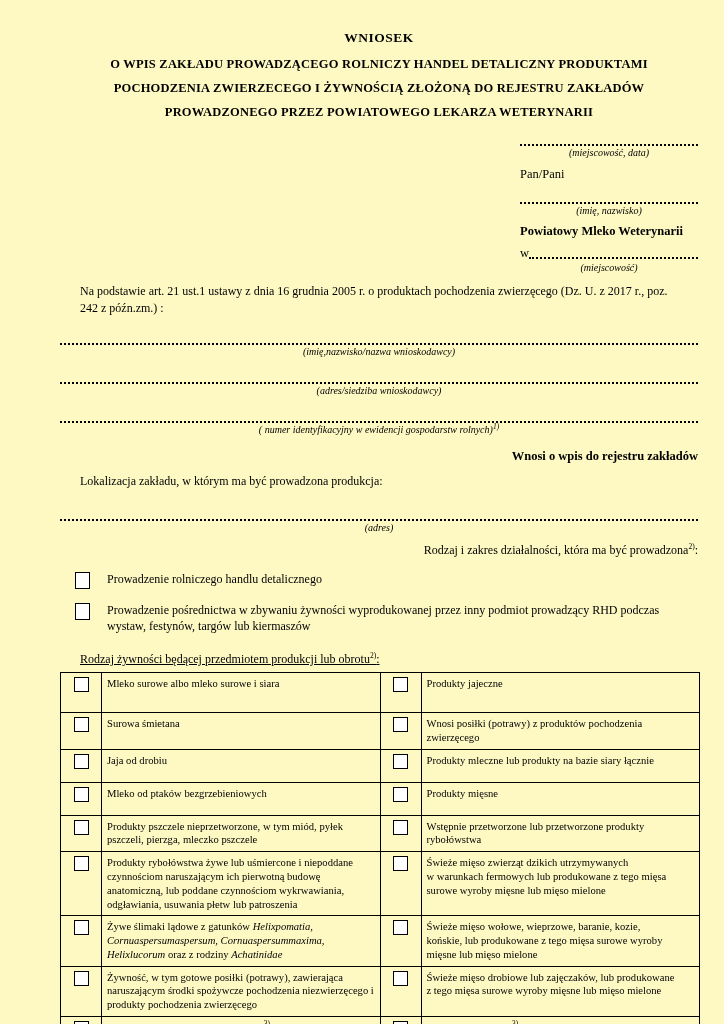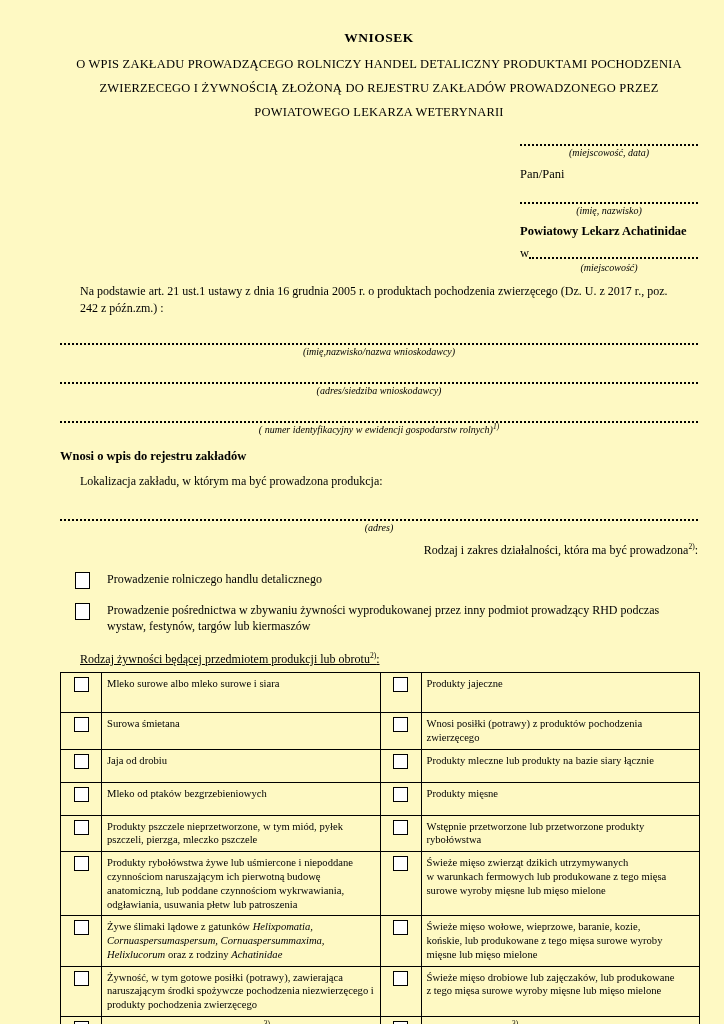--- a/index.html
+++ b/index.html
@@ -4,36 +4,36 @@
 <style>
   * { margin:0; padding:0; box-sizing:border-box; }
   html,body { background:#888; }
   .page {
     width:724px; height:1024px; margin:0 auto; background:#fef9c3; color:#000;
     font-family:"Liberation Serif", serif; font-size:12px; position:relative;
     padding:30px 26px 0 60px; overflow:hidden;
   }
   .title { text-align:center; font-weight:bold; font-size:13.5px; letter-spacing:.5px; }
   .subtitle {
-    text-align:center; font-weight:normal; font-size:12.5px; line-height:24px;
+    text-align:center; font-weight:bold; font-size:12.5px; line-height:24px;
     margin-top:6px; padding:0 14px; letter-spacing:.2px;
   }
   .addr-block { width:178px; margin-left:auto; margin-top:8px; }
   .dots { border-bottom:2px dotted #000; height:13px; }
   .dots.full { margin:0; }
   .caption { font-style:italic; font-size:10px; text-align:center; padding-top:1px; }
   .addr-text { margin-top:9px; font-size:12.5px; }
   .addr-bold { font-weight:bold; font-size:12.5px; margin-top:8px; }
   .addr-block .dots { margin-top:9px; }
   .w-line { display:flex; margin-top:7px; font-size:12.5px; }
   .w-line .dots { flex:1; margin-top:0; }
   .legal { margin:10px 0 0 20px; line-height:1.45; padding-right:10px; }
   .field { margin-top:9px; }
   .field .dots { height:18px; }
-  .req-heading { text-align:left; font-weight:bold; font-size:12.5px; margin-top:14px; }
+  .req-heading { text-align:right; font-weight:bold; font-size:12.5px; margin-top:14px; }
   .loc-label { margin:10px 0 0 20px; }
   .adr-line { margin-top:14px; }
   .act-label { margin:10px 0 0 20px;text-align:right; }
   sup { font-size:7.5px; vertical-align:super; line-height:0; }
   .opt { display:flex; align-items:flex-start; margin:13px 0 0 15px; gap:17px; }
   .cb {
     display:inline-block; width:15px; height:17px; border:1.6px solid #000;
     background:#fff; flex:0 0 auto; margin-top:1px;
   }
   .opt-text { line-height:1.35; padding-right:20px; }
@@ -57,21 +57,21 @@
 
   <div class="title">WNIOSEK</div>
   <div class="subtitle">O WPIS ZAKŁADU PROWADZĄCEGO ROLNICZY HANDEL DETALICZNY PRODUKTAMI POCHODZENIA ZWIERZECEGO I ŻYWNOŚCIĄ ZŁOŻONĄ DO REJESTRU ZAKŁADÓW PROWADZONEGO PRZEZ POWIATOWEGO LEKARZA WETERYNARII</div>
 
   <div class="addr-block">
     <div class="dots"></div>
     <div class="caption">(miejscowość, data)</div>
     <div class="addr-text">Pan/Pani</div>
     <div class="dots"></div>
     <div class="caption">(imię, nazwisko)</div>
-    <div class="addr-bold">Powiatowy Lekarz Achatinidae</div>
+    <div class="addr-bold">Powiatowy Mleko Weterynarii</div>
     <div class="w-line">
       <span>w</span>
         <span class="dots"></span>
     </div>
     <div class="caption">(miejscowość)</div>
   </div>
 
   <p class="legal">Na podstawie art. 21 ust.1 ustawy z dnia 16 grudnia 2005 r. o produktach pochodzenia zwierzęcego (Dz. U. z 2017 r., poz. 242 z późn.zm.) :</p>
 
   <div class="field">

